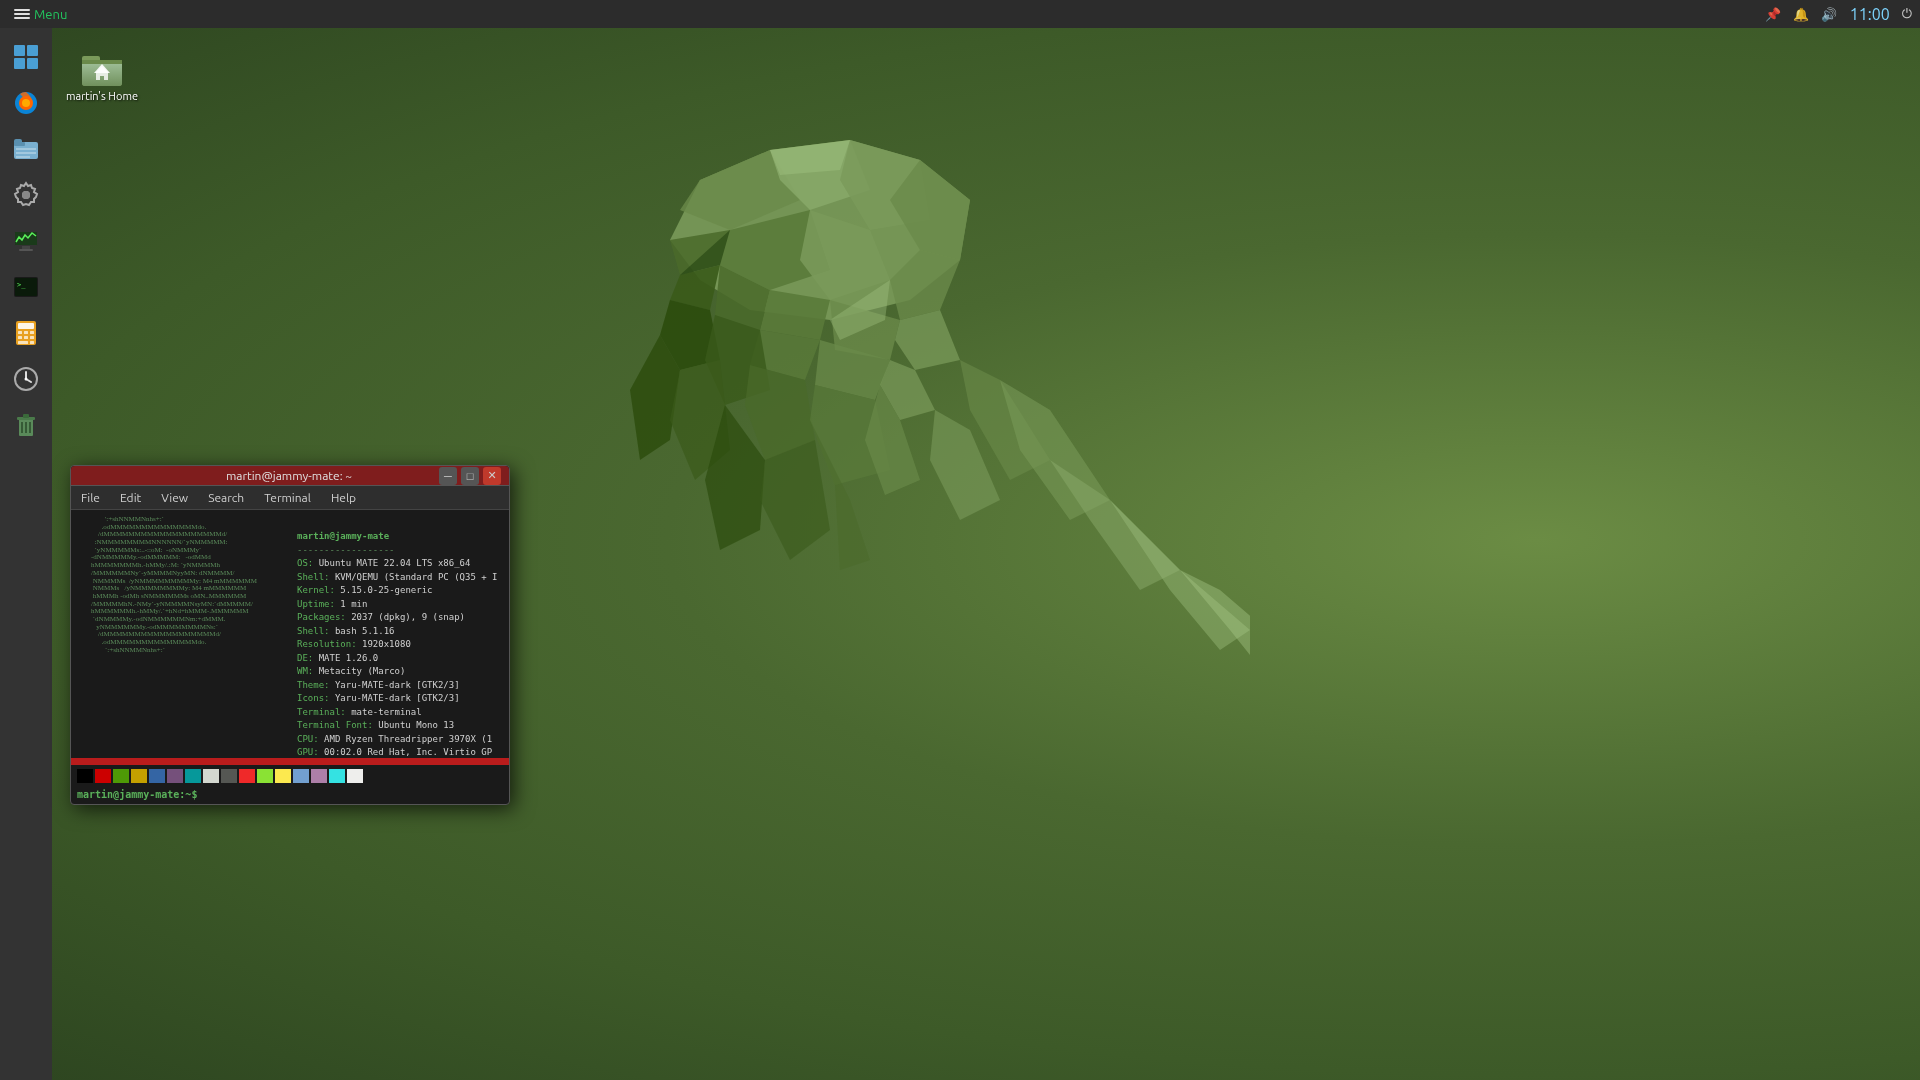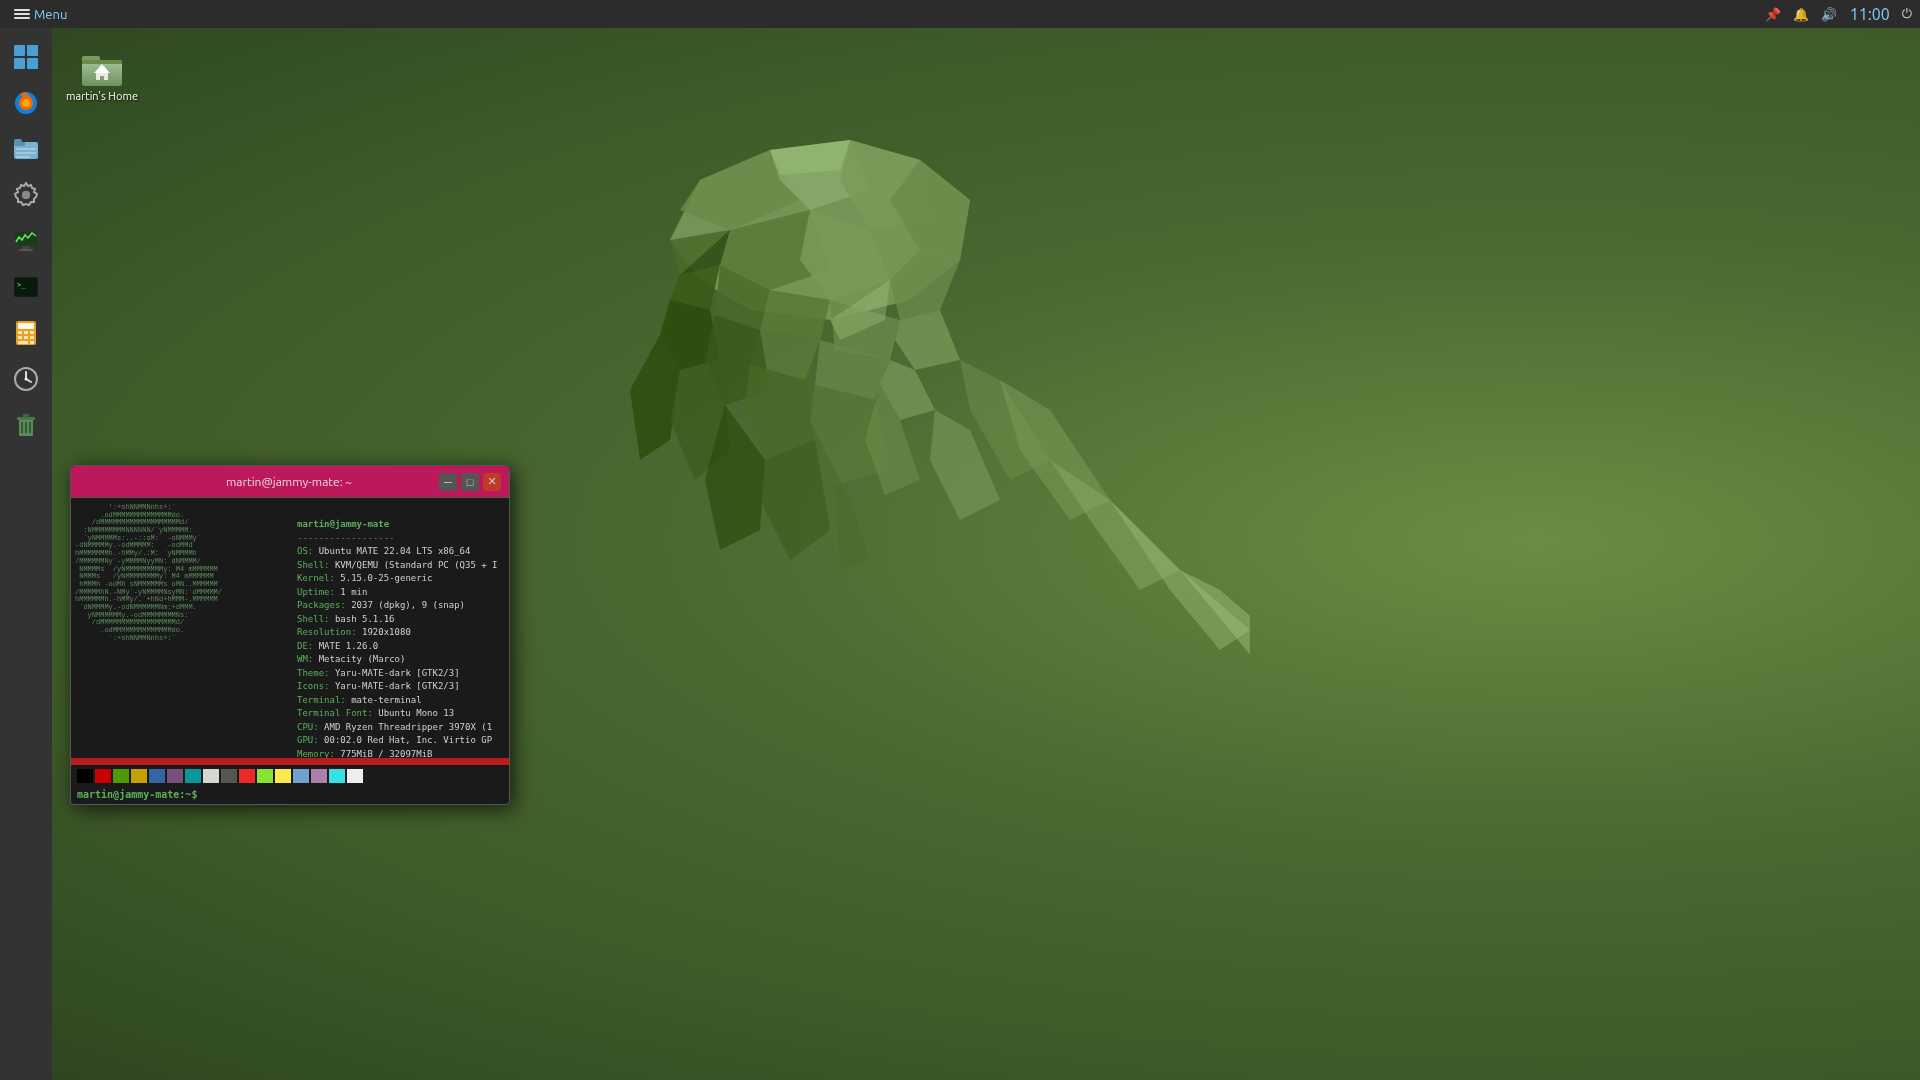--- a/index.html
+++ b/index.html
@@ -54,21 +54,21 @@
     .panel-left {
       display: flex;
       align-items: center;
       gap: 6px;
     }
 
     .menu-btn {
       display: flex;
       align-items: center;
       gap: 4px;
-      color: #7dd3fc;
+      color: #22c55e;
       font-size: 13px;
       cursor: pointer;
       padding: 2px 6px;
       border-radius: 3px;
     }
 
     .menu-icon {
       display: flex;
       flex-direction: column;
       gap: 2px;
@@ -177,22 +177,22 @@
       background: #1a1a1a;
       border: 1px solid #555;
       border-radius: 4px;
       display: flex;
       flex-direction: column;
       z-index: 200;
       box-shadow: 4px 4px 20px rgba(0,0,0,0.7);
     }
 
     .terminal-titlebar {
-      background: #be185d;
-      height: 32px;
+      background: #7f1d1d;
+      height: 20px;
       display: flex;
       align-items: center;
       justify-content: space-between;
       padding: 0 8px;
       border-radius: 4px 4px 0 0;
       border-bottom: 1px solid #555;
     }
 
     .terminal-title {
       color: #e0e0e0;
@@ -238,22 +238,22 @@
     }
 
     .terminal-body {
       flex: 1;
       display: flex;
       overflow: hidden;
     }
 
     .terminal-ascii {
       width: 220px;
-      padding: 6px 4px;
-      font-family: Liberation Mono, monospace;
+      padding: 6px 20px;
+      font-family: Liberation Serif, serif;
       font-size: 7px;
       color: #5a8a5a;
       line-height: 1.1;
       overflow: hidden;
       white-space: pre;
     }
 
     .terminal-info {
       flex: 1;
       padding: 20px 6px;
@@ -506,20 +506,28 @@
 
   <div class="terminal-window">
     <div class="terminal-titlebar">
       <div style="width:60px;"></div>
       <div class="terminal-title">martin@jammy-mate: ~</div>
       <div class="terminal-controls">
         <button class="terminal-btn">─</button>
         <button class="terminal-btn">□</button>
         <button class="terminal-btn" style="background:#c0392b;">✕</button>
       </div>
+    </div>
+    <div class="terminal-menubar">
+      <span class="terminal-menu-item">File</span>
+      <span class="terminal-menu-item">Edit</span>
+      <span class="terminal-menu-item">View</span>
+      <span class="terminal-menu-item">Search</span>
+      <span class="terminal-menu-item">Terminal</span>
+      <span class="terminal-menu-item">Help</span>
     </div>
     <div class="terminal-body">
       <div class="terminal-ascii">        ':+shNNMMNnhs+:`
       .odMMMMMMMMMMMMMMdo.
     /dMMMMMMMMMMMMMMMMMMMd/
   :NMMMMMMMMNNNNNN/`yNMMMMM:
   `yNMMMMMs:..-::oM:  -oNMMMy`
 -dNMMMMMy.-odMMMMM:   -odMMd
 hMMMMMMMh.-hMMy/.:M: `yNMMMMh
 /MMMMMMNy`-yMMMMNyyMN: dNMMMM/

